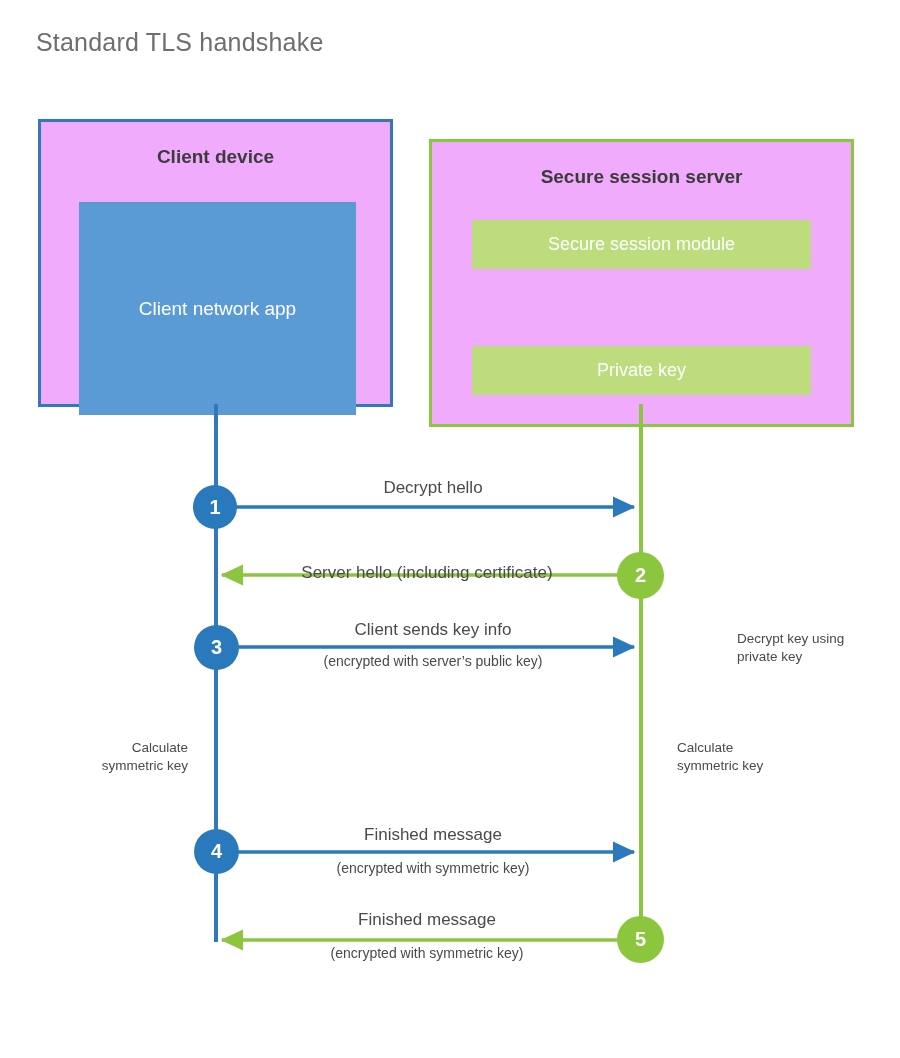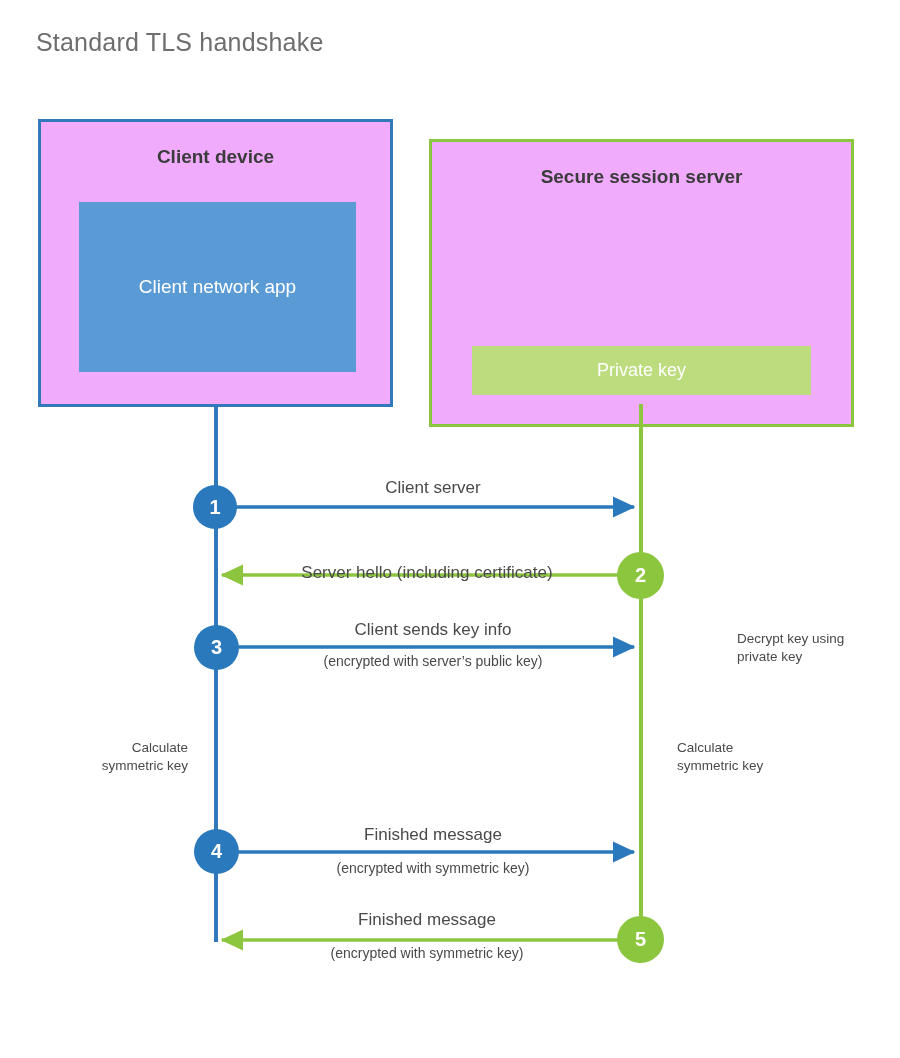--- a/index.html
+++ b/index.html
@@ -63,21 +63,21 @@
     font-size: 19px;
     font-weight: bold;
     color: #3b3b3b;
   }
 
   .client-app-box {
     position: absolute;
     left: 38px;
     top: 80px;
     width: 277px;
-    height: 170px;
+    height: 213px;
     background: #5b9bd5;
     color: #ffffff;
     font-size: 19px;
     display: flex;
     align-items: center;
     justify-content: center;
     text-align: center;
     line-height: 1.35;
     padding: 0 14px;
     box-sizing: border-box;
@@ -177,20 +177,21 @@
 
   <div class="page-title">Standard TLS handshake</div>
 
   <div class="entity-box client">
     <div class="entity-title">Client device</div>
     <div class="client-app-box">Client network app</div>
   </div>
 
   <div class="entity-box server">
     <div class="entity-title">Secure session server</div>
+    <div class="server-bar b0">Secure session module</div>
     <div class="server-bar b2">Private key</div>
   </div>
 
   <div class="lifeline client-line"></div>
   <div class="lifeline server-line"></div>
 
   <svg class="arrow-layer" width="900" height="1058" viewBox="0 0 900 1058">
     <defs>
       <marker id="arrow-blue" markerWidth="7" markerHeight="7" refX="6.2" refY="3.5" orient="auto" markerUnits="strokeWidth">
         <path d="M0,0.4 L6.6,3.5 L0,6.6 Z" fill="#2b79bd"></path>
@@ -215,21 +216,21 @@
 
   <div class="step-circle green" style="left:617px; top:552px; width:47px; height:47px;">2</div>
 
   <div class="step-circle blue" style="left:194px; top:625px; width:45px; height:45px;">3</div>
 
   <div class="step-circle blue" style="left:194px; top:829px; width:45px; height:45px;">4</div>
 
   <div class="step-circle green" style="left:617px; top:916px; width:47px; height:47px;">5</div>
 
   <div class="msg-label" style="left:228px; top:478px; width:410px;">
-    <div class="primary">Client server</div>
+    <div class="primary">Decrypt hello</div>
   </div>
 
   <div class="msg-label" style="left:222px; top:563px; width:410px;">
     <div class="primary">Server hello (including certificate)</div>
   </div>
 
   <div class="msg-label" style="left:228px; top:620px; width:410px;text-align:center;">
     <div class="primary">Client sends key info</div>
     <div class="secondary" style="margin-top:13px;">(encrypted with server’s public key)</div>
   </div>

